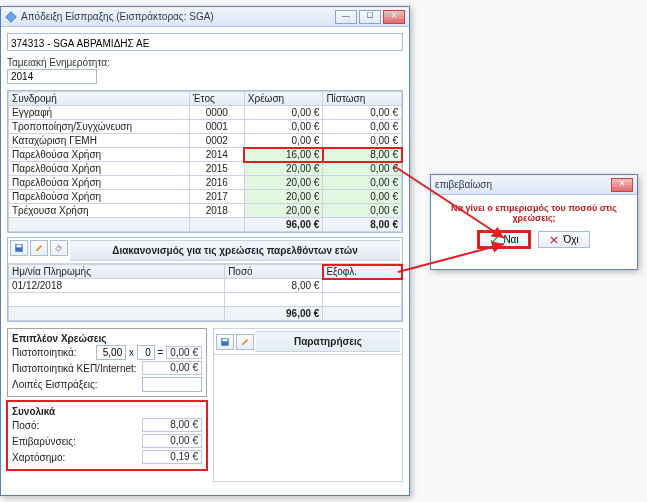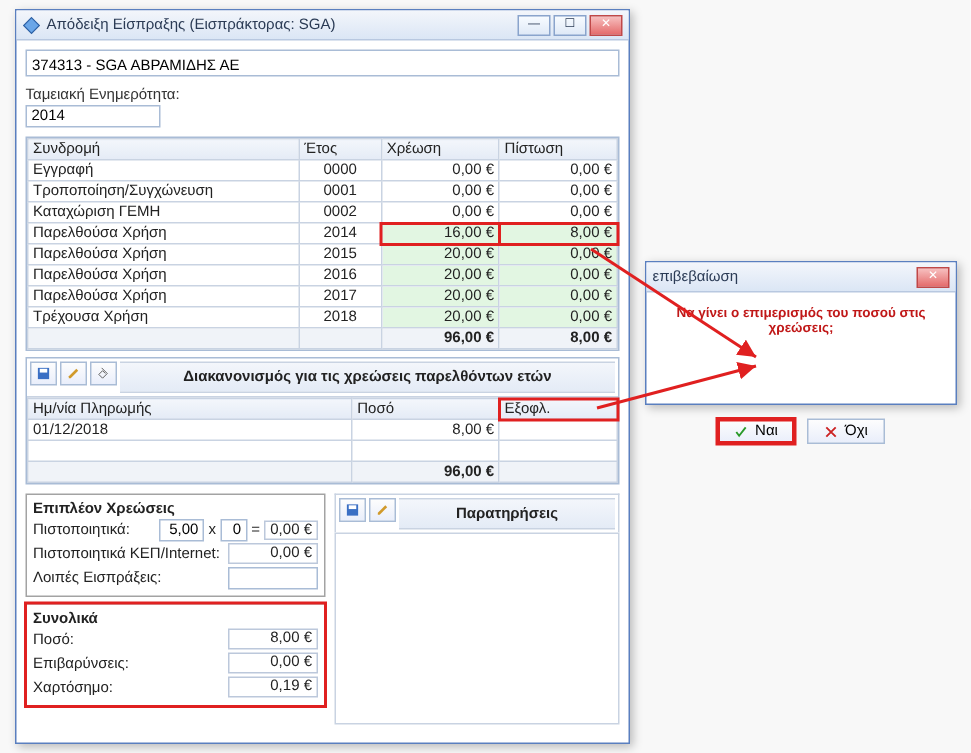--- a/index.html
+++ b/index.html
@@ -59,21 +59,21 @@
   .gridwrap { border:1px solid #a9bcd6; }
   .iconbar { display:flex; gap:2px; padding:2px; }
   .ibtn {
     width: 18px; height: 16px;
     border:1px solid #a9bcd6; background:linear-gradient(#fdfdfd,#e9eefb);
     display:flex; align-items:center; justify-content:center; cursor:pointer;
   }
   .ibtn svg { width:10px; height:10px; }
 
   .hilite { outline: 2px solid #e02020; outline-offset: -1px; }
-  .hilite3 { outline: 3px solid #e02020; outline-offset: -2px; margin-top: 48px; }
+  .hilite3 { outline: 3px solid #e02020; outline-offset: -2px; }
 
   .section-title {
     font-weight: bold; font-size: 10px; text-align: center;
     background: linear-gradient(#f3f6fb,#e4ebf6);
     border:1px solid #c9d3e2; border-left:none; border-right:none;
     padding: 4px 0;
   }
 
   .panel { border:1px solid #a3a3a3; padding:4px; }
   .kv { display:flex; justify-content:space-between; align-items:center; height:16px; }
@@ -85,21 +85,21 @@
     cursor: pointer; display:inline-flex; align-items:center; gap:4px;
   }
   .btnstd svg { width:10px; height:10px; }
 
   
   .arrow { position:absolute; pointer-events:none; }
 </style>
 </head>
 <body>
 
-<div class="window" style="left:10px; top:6px; width:410px; height:490px;">
+<div class="window" style="left:0; top:6px; width:410px; height:490px;">
   <div class="titlebar">
     <svg class="tb-icon" viewBox="0 0 16 16">
         <polygon points="8,1 15,8 8,15 1,8" fill="#6aa6e8" stroke="#2b5fa3"></polygon>
       </svg>
     <span>Απόδειξη Είσπραξης (Εισπράκτορας: SGA)</span>
     <div class="title-ctrls">
       <div class="btn">—</div>
       <div class="btn">☐</div>
       <div class="btn close">✕</div>
     </div>
@@ -285,21 +285,21 @@
             </div>
           <div class="kv">
               <span>Χαρτόσημο:</span>
               <span class="v">0,19 €</span>
             </div>
 
         </div>
       </div>
 
       <div style="flex:1;">
-        <div class="iconbar" style="border:1px solid #c9d3e2; border-bottom:none;">
+        <div class="iconbar" style="border:1px solid #c9d3e2; border-bottom:none;align-items:center;">
           <div class="ibtn">
               <svg viewBox="0 0 16 16">
                 <rect x="2" y="2" width="12" height="12" fill="#3a6fc4"></rect>
                 <rect x="4" y="3" width="8" height="4" fill="#fff"></rect>
               </svg>
             </div>
           <div class="ibtn">
               <svg viewBox="0 0 16 16">
                 <path d="M3 11l8-8 2 2-8 8H3z" fill="#d19a2b"></path>
               </svg>

